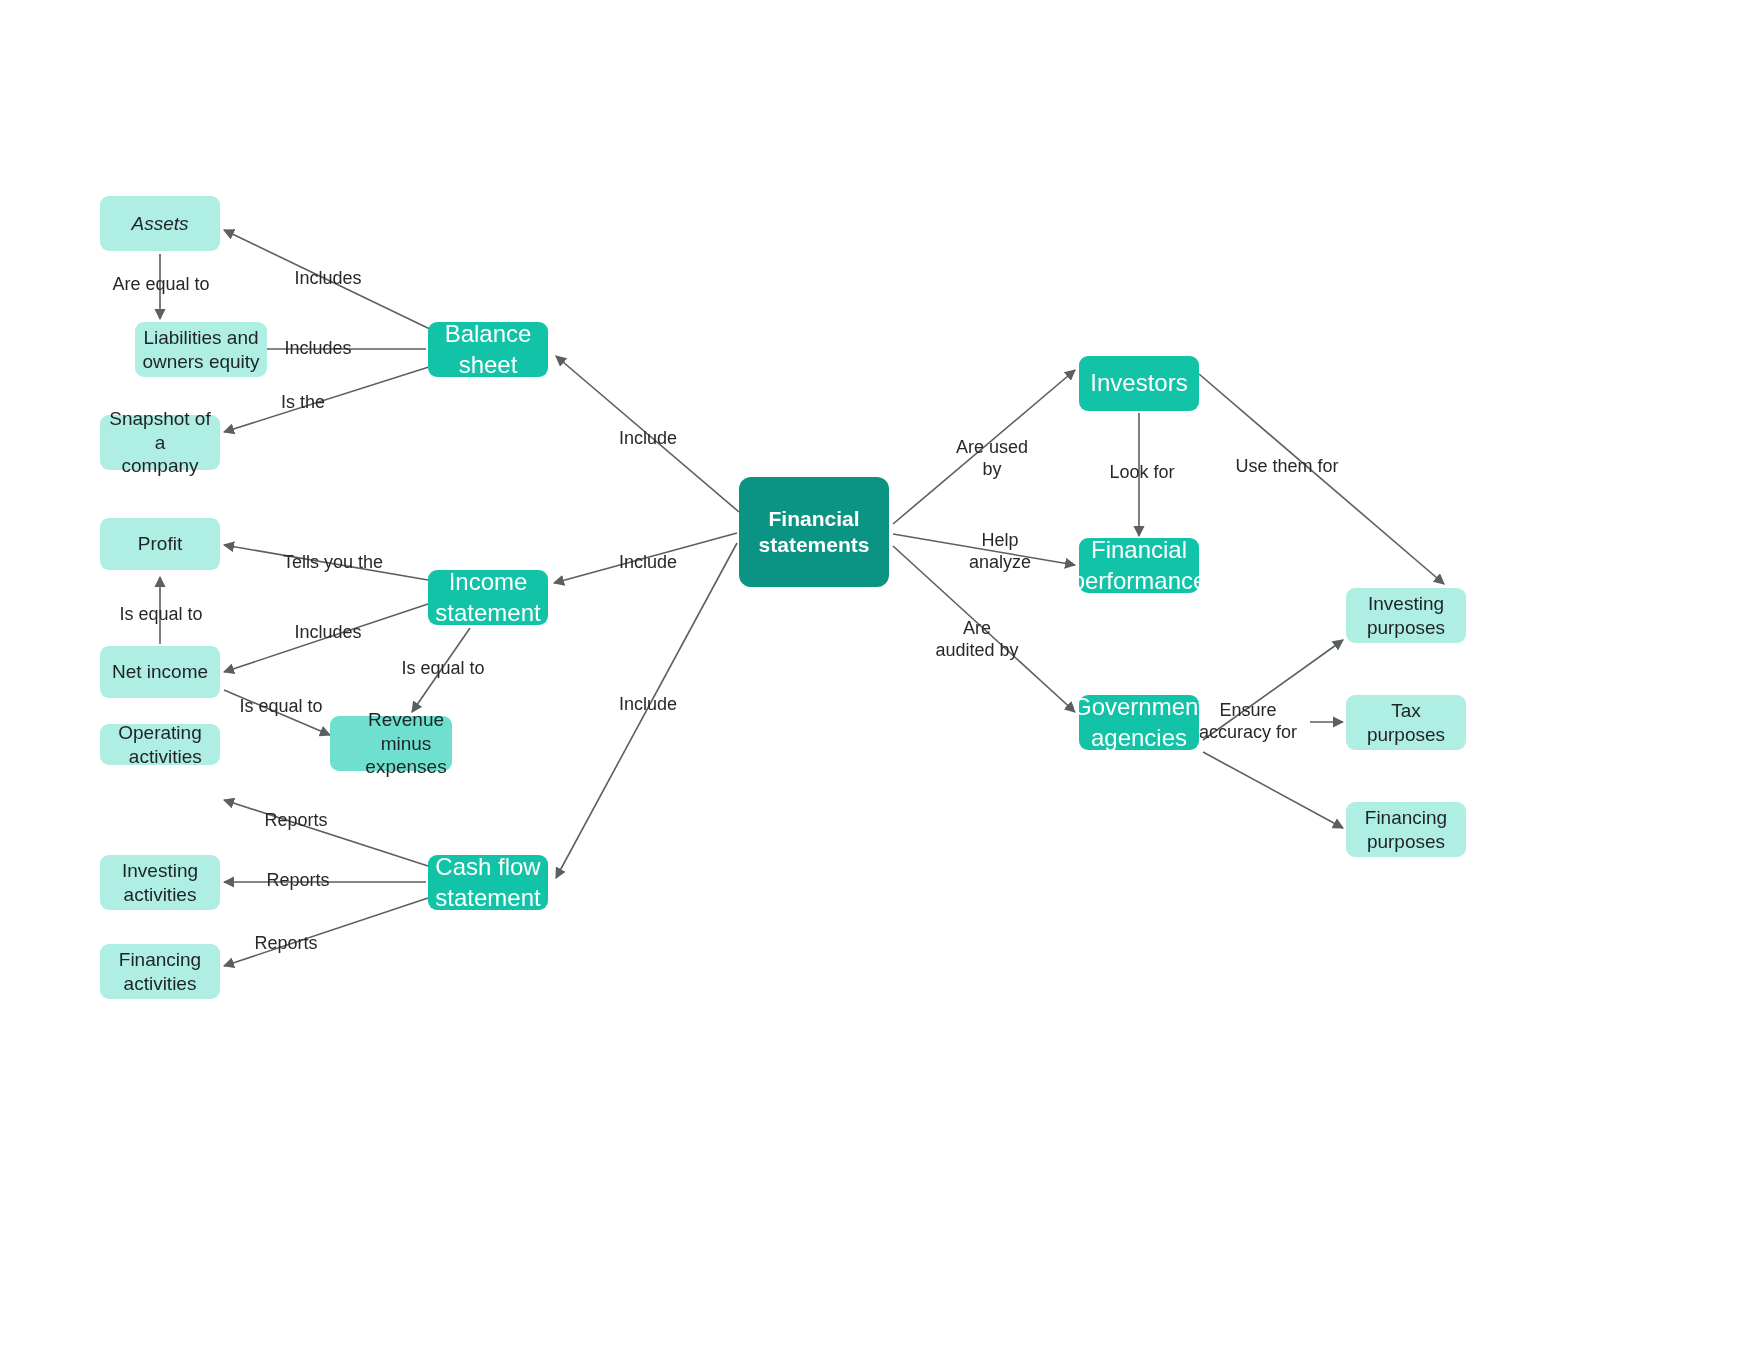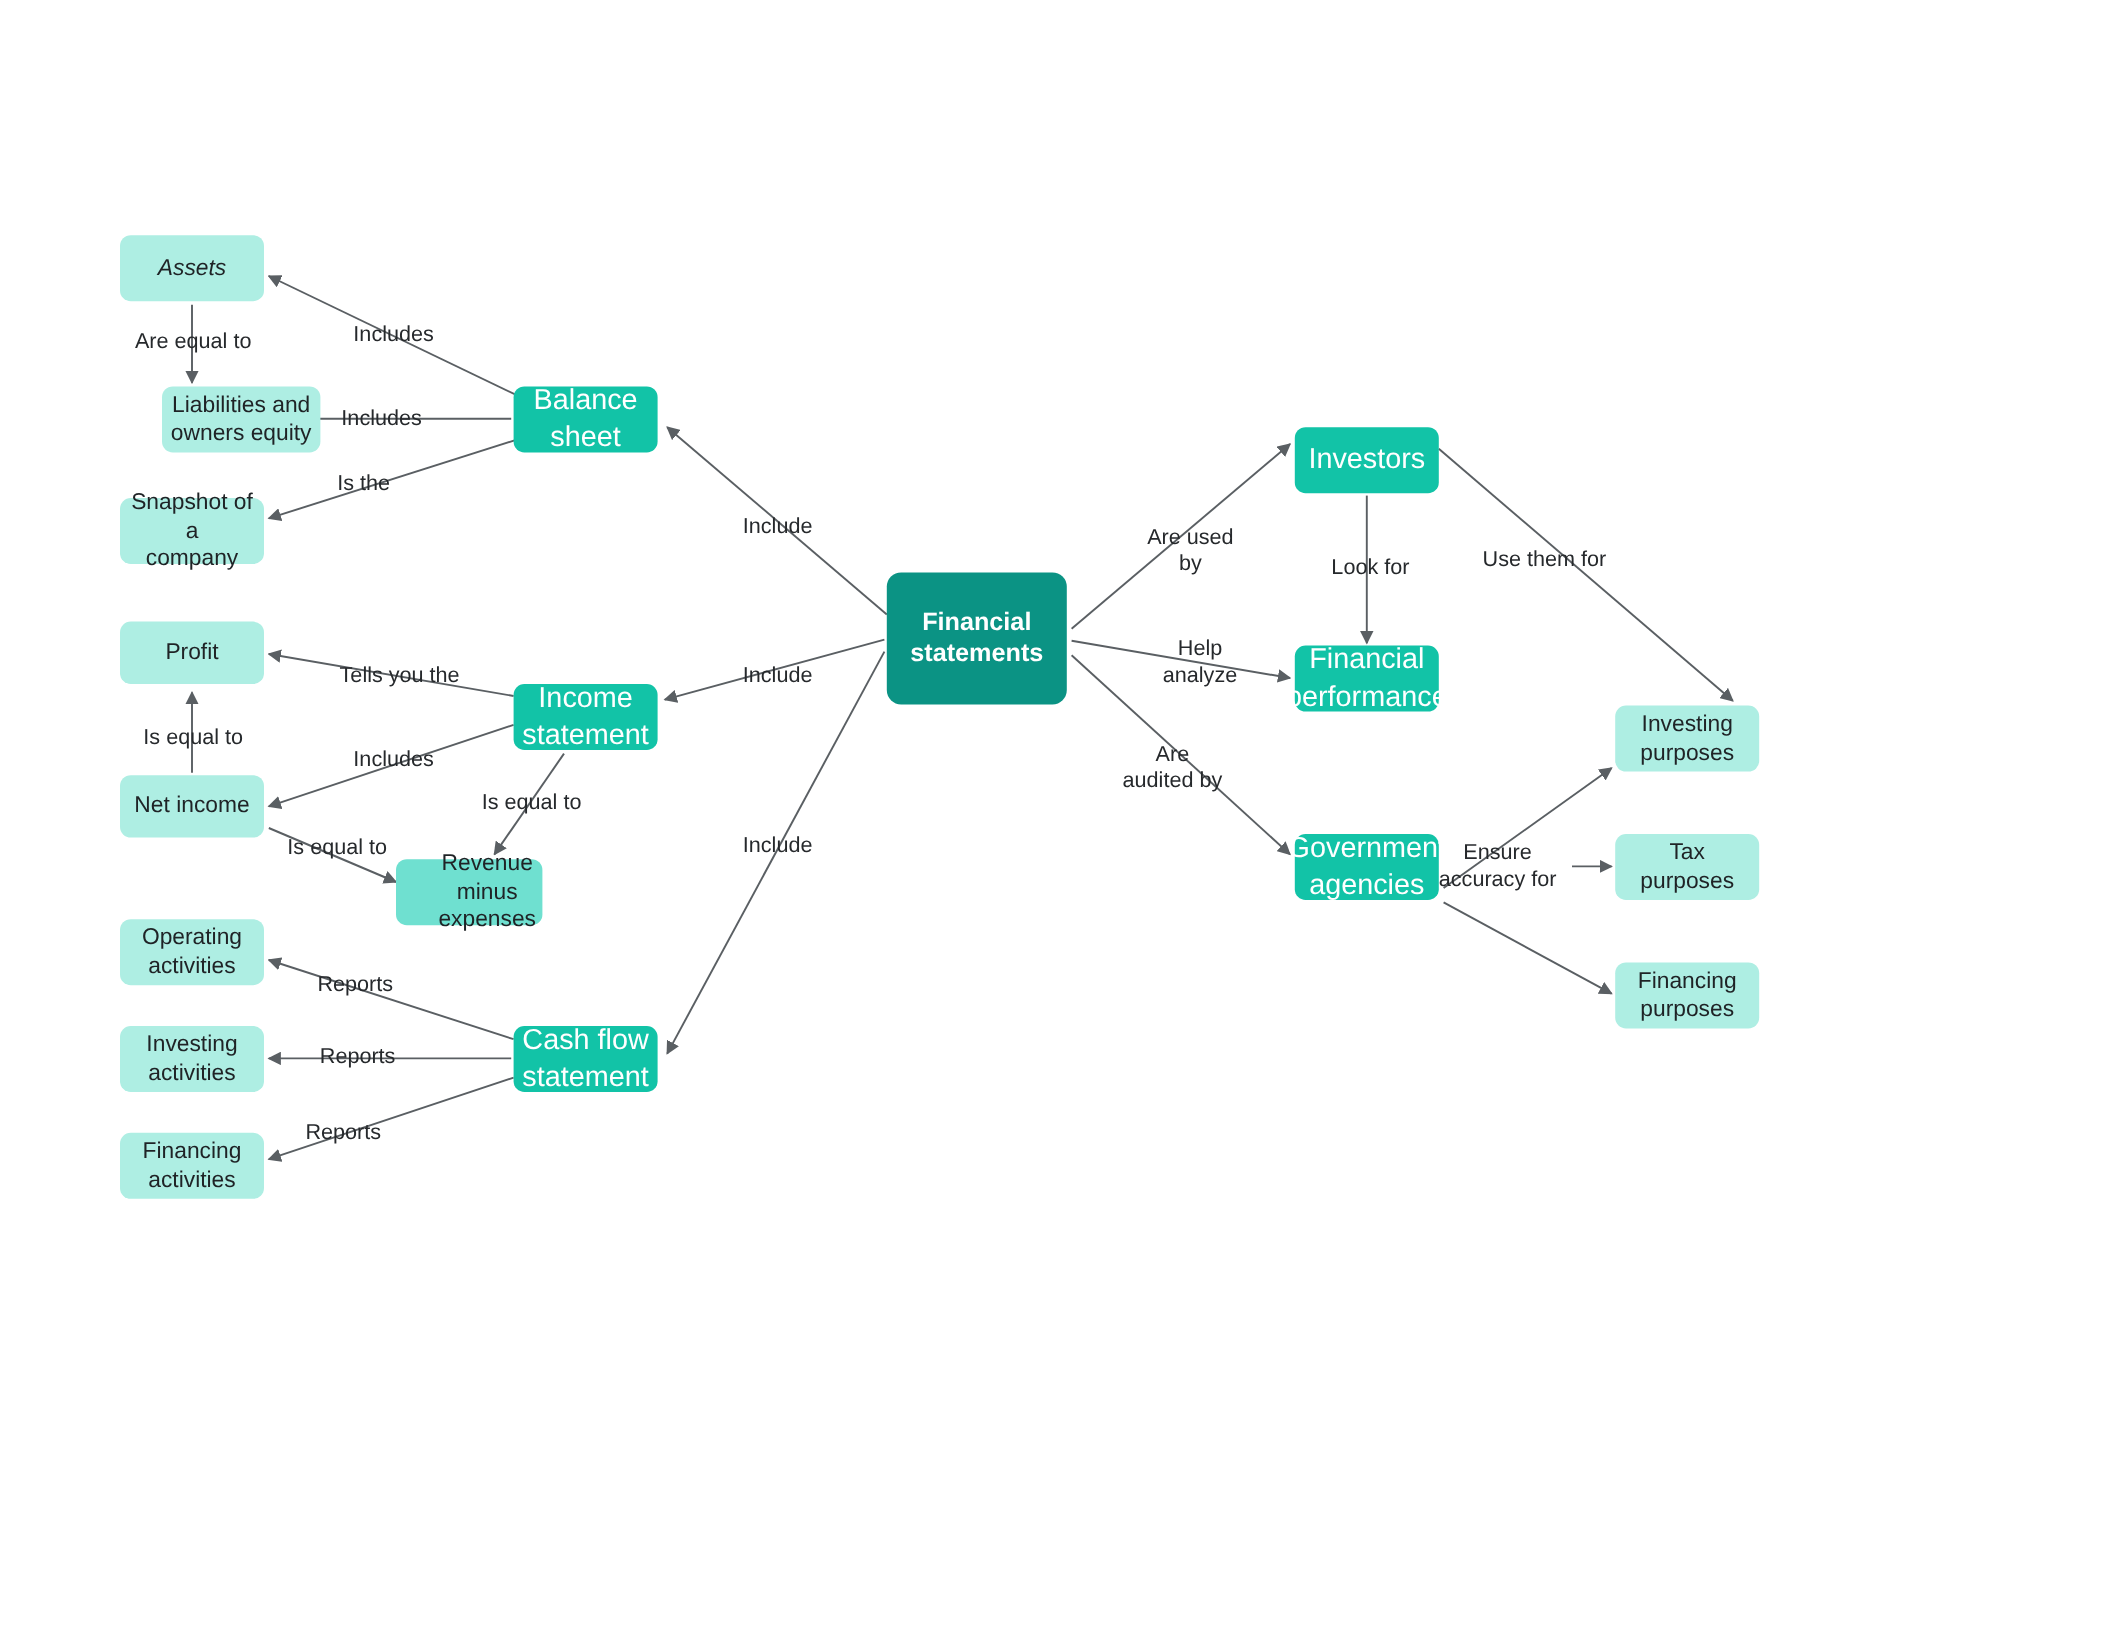--- a/index.html
+++ b/index.html
@@ -115,21 +115,21 @@
 owners equity</div>
       <div class="node light" style="left: 100px; top: 415px; width: 120px; height: 55px;">Snapshot of a
 company</div>
       <div class="node strong" style="left: 428px; top: 322px; width: 120px; height: 55px;">Balance sheet</div>
       <div class="node light" style="left: 100px; top: 518px; width: 120px; height: 52px;">Profit</div>
       <div class="node light" style="left: 100px; top: 646px; width: 120px; height: 52px;">Net income</div>
       <div class="node strong" style="left: 428px; top: 570px; width: 120px; height: 55px;">Income
 statement</div>
       <div class="node mid" style="left: 330px; top: 716px; width: 122px; height: 55px;">Revenue minus
 expenses</div>
-      <div class="node light" style="left: 100px; top: 766px; width: 120px; height: 55px;">Operating
+      <div class="node light" style="left: 100px; top: 724px; width: 120px; height: 41px; text-align: right;">Operating
 activities</div>
       <div class="node light" style="left: 100px; top: 855px; width: 120px; height: 55px;">Investing
 activities</div>
       <div class="node light" style="left: 100px; top: 944px; width: 120px; height: 55px;">Financing
 activities</div>
       <div class="node strong" style="left: 428px; top: 855px; width: 120px; height: 55px;">Cash flow
 statement</div>
       <div class="node root" style="left: 739px; top: 477px; width: 150px; height: 110px;">Financial
 statements</div>
       <div class="node strong" style="left: 1079px; top: 356px; width: 120px; height: 55px;">Investors</div>

